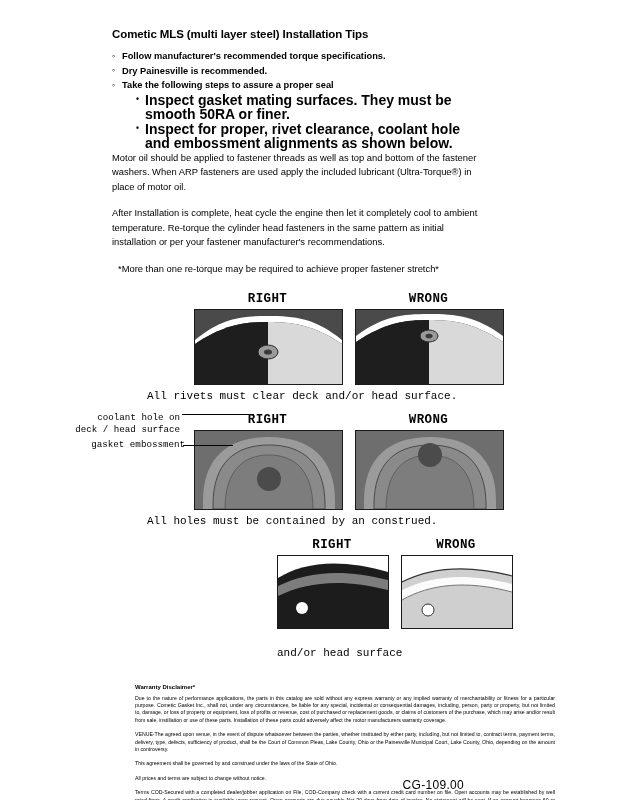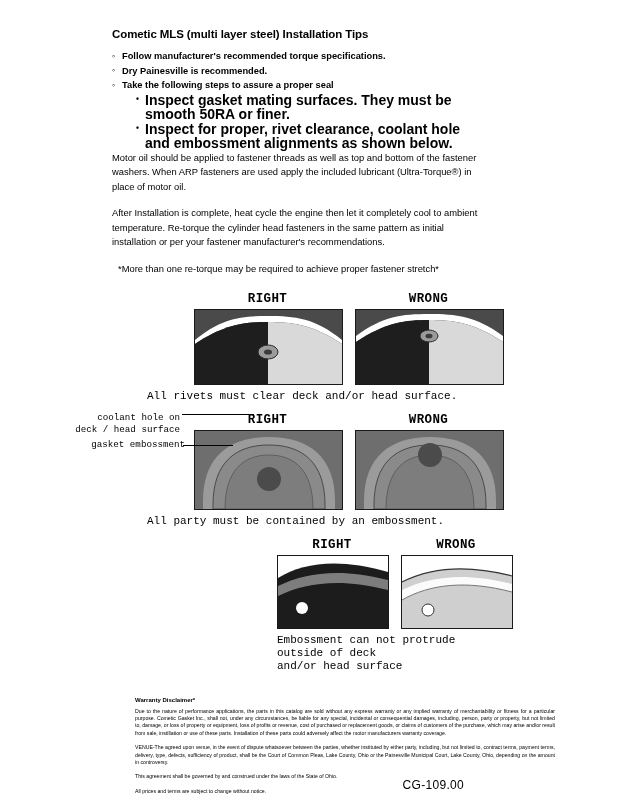--- a/index.html
+++ b/index.html
@@ -242,21 +242,21 @@
             <rect x="0" y="0" width="147" height="78" fill="#ffffff"></rect>
             <path d="M0,0 L147,0 L147,78 L0,78 Z" fill="#6e6e6e"></path>
             <path d="M8,70 C8,26 34,6 74,6 C114,6 140,26 140,70 L140,78 L8,78 Z" fill="#9b9b9b"></path>
             <path d="M18,74 C18,32 40,14 74,14 C108,14 130,32 130,74 L130,78 L18,78 Z" fill="#8a8a8a" stroke="#4a4a4a" stroke-width="1"></path>
             <path d="M30,78 C30,40 48,24 74,24 C100,24 118,40 118,78 Z" fill="#7d7d7d" stroke="#555" stroke-width="0.8"></path>
             <circle cx="74" cy="24" r="12" fill="#4b4b4b"></circle>
           </svg>
         </div>
       </div>
     </div>
-    <div class="cap">All party must be contained by an embossment.</div>
+    <div class="cap">All holes must be contained by an construed.</div>
 
     <div class="callout" style="left:12px; top:120px; width:128px;">
       <span>coolant hole on</span><br>
       <span>deck / head surface</span>
     </div>
     <div class="leader" style="left:142px; top:122px; width:72px;"></div>
 
     <div class="callout" style="left:45px; top:147px; width:100px;">
       <span>gasket embossment</span>
     </div>
@@ -282,21 +282,21 @@
             <path d="M0,26 C28,12 64,8 110,20 L110,72 L0,72 Z" fill="#cfcfcf"></path>
             <path d="M0,34 C28,20 64,16 110,28 L110,36 C64,24 28,28 0,44 Z" fill="#ffffff" opacity="0.9"></path>
             <path d="M0,26 C28,12 64,8 110,20" fill="none" stroke="#333" stroke-width="1.2"></path>
             <path d="M0,44 C28,28 64,24 110,36" fill="none" stroke="#777" stroke-width="1"></path>
             <circle cx="26" cy="54" r="6" fill="#ffffff" stroke="#333" stroke-width="1"></circle>
           </svg>
         </div>
       </div>
     </div>
     <div class="cap indent2">
-      <span>Embossment can not protrude outside of deck</span><br>
+      <br>
       <span>and/or head surface</span>
     </div>
   </div>
 
   <div class="warranty">
     <h3>Warranty Disclaimer*</h3>
     <p>Due to the nature of performance applications, the parts in this catalog are sold without any express warranty or any implied warranty of merchantability or fitness for a particular purpose.  Cometic Gasket Inc., shall not, under any circumstances, be liable for any special, incidental or consequential damages, including, person, party or property, but not limited to, damage, or loss of property or equipment, loss of profits or revenue, cost of purchased or replacement goods, or claims of customers of the purchase, which may arise and/or result from sale, instillation or use of these parts.  Installation of these parts could adversely affect the motor manufacturers warranty coverage.</p>
     <p>VENUE-The agreed upon venue, in the event of dispute whatsoever between the parties, whether instituted by either party, including, but not limited to, contract terms, payment terms, delivery, type, defects, sufficiency of product, shall be the Court of Common Pleas, Lake County, Ohio or the Painesville Municipal Court, Lake County, Ohio, depending on the amount in controversy.</p>
     <p>This agreement shall be governed by and construed under the laws of the State of Ohio.</p>
     <p>All prices and terms are subject to change without notice.</p>

